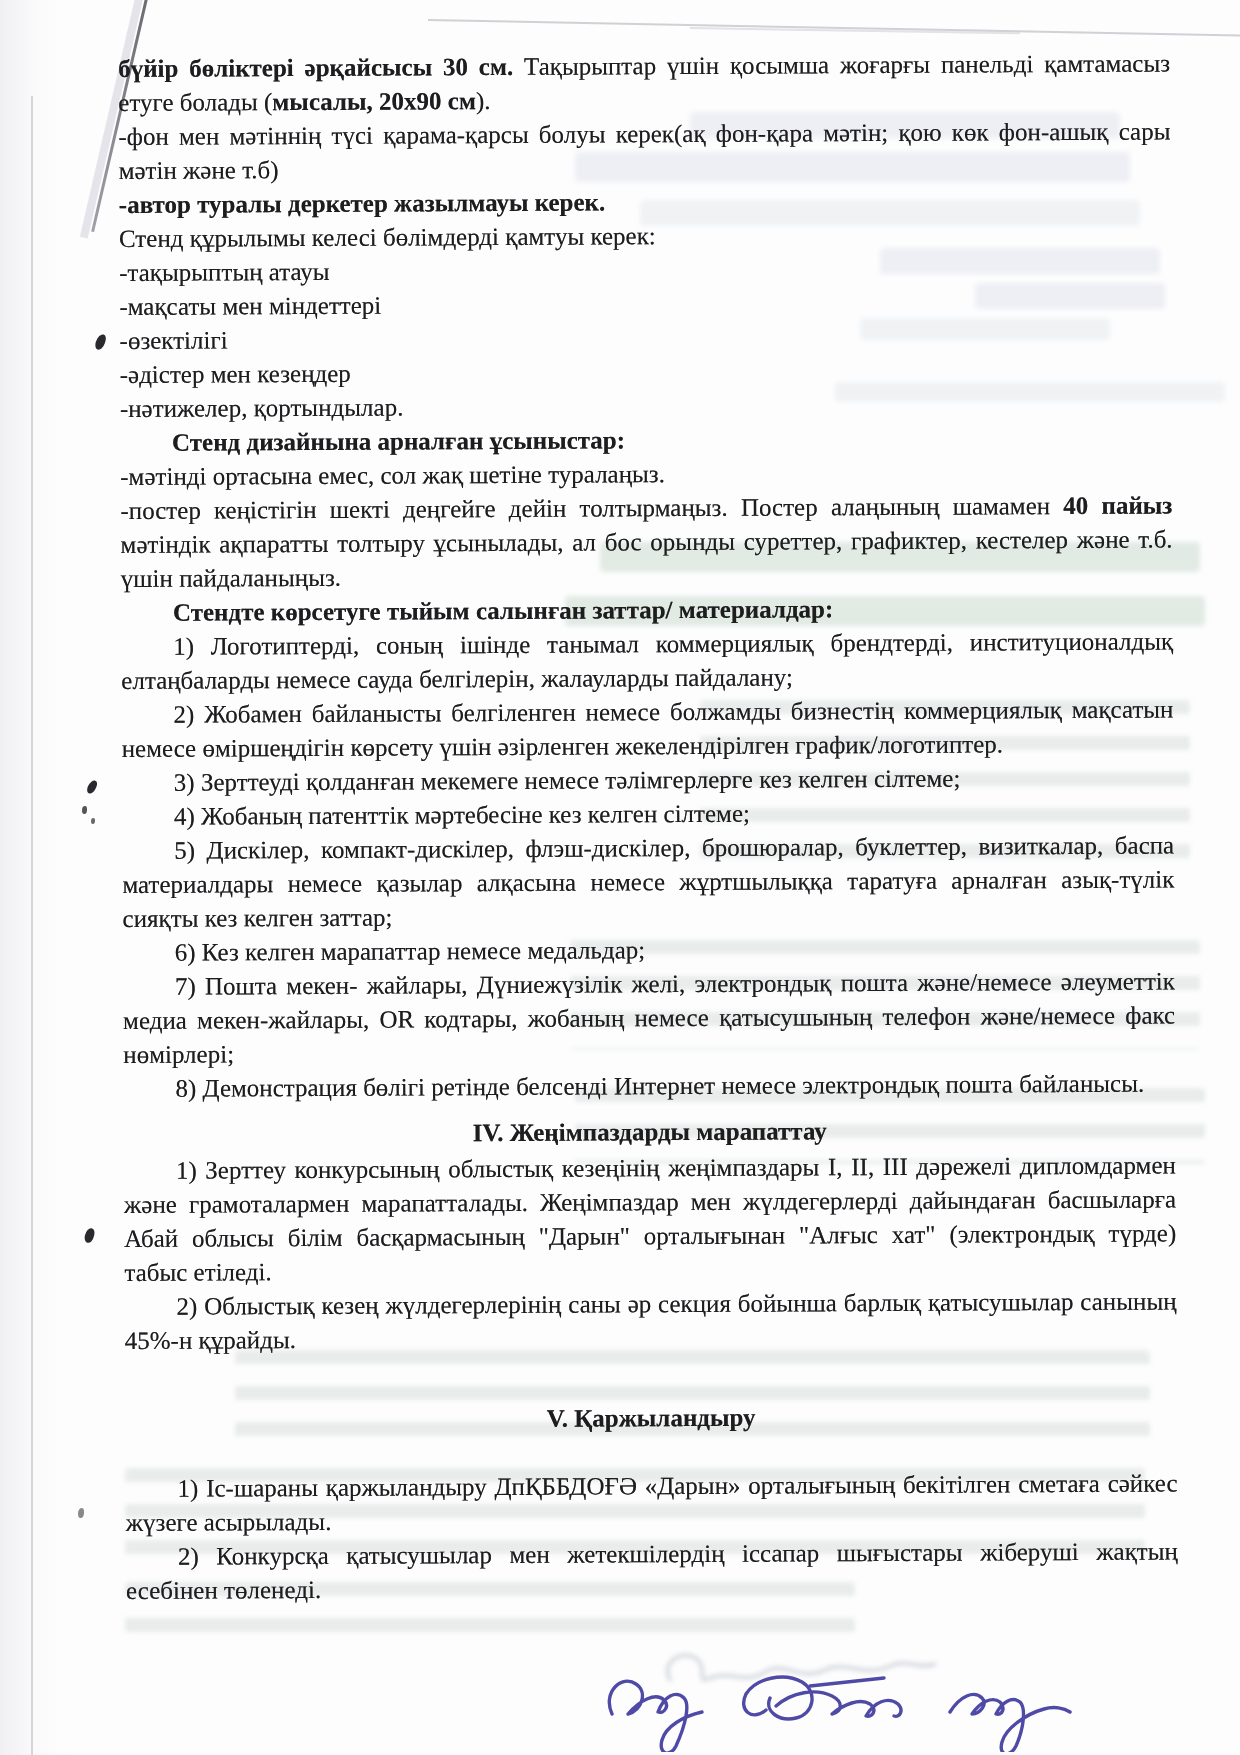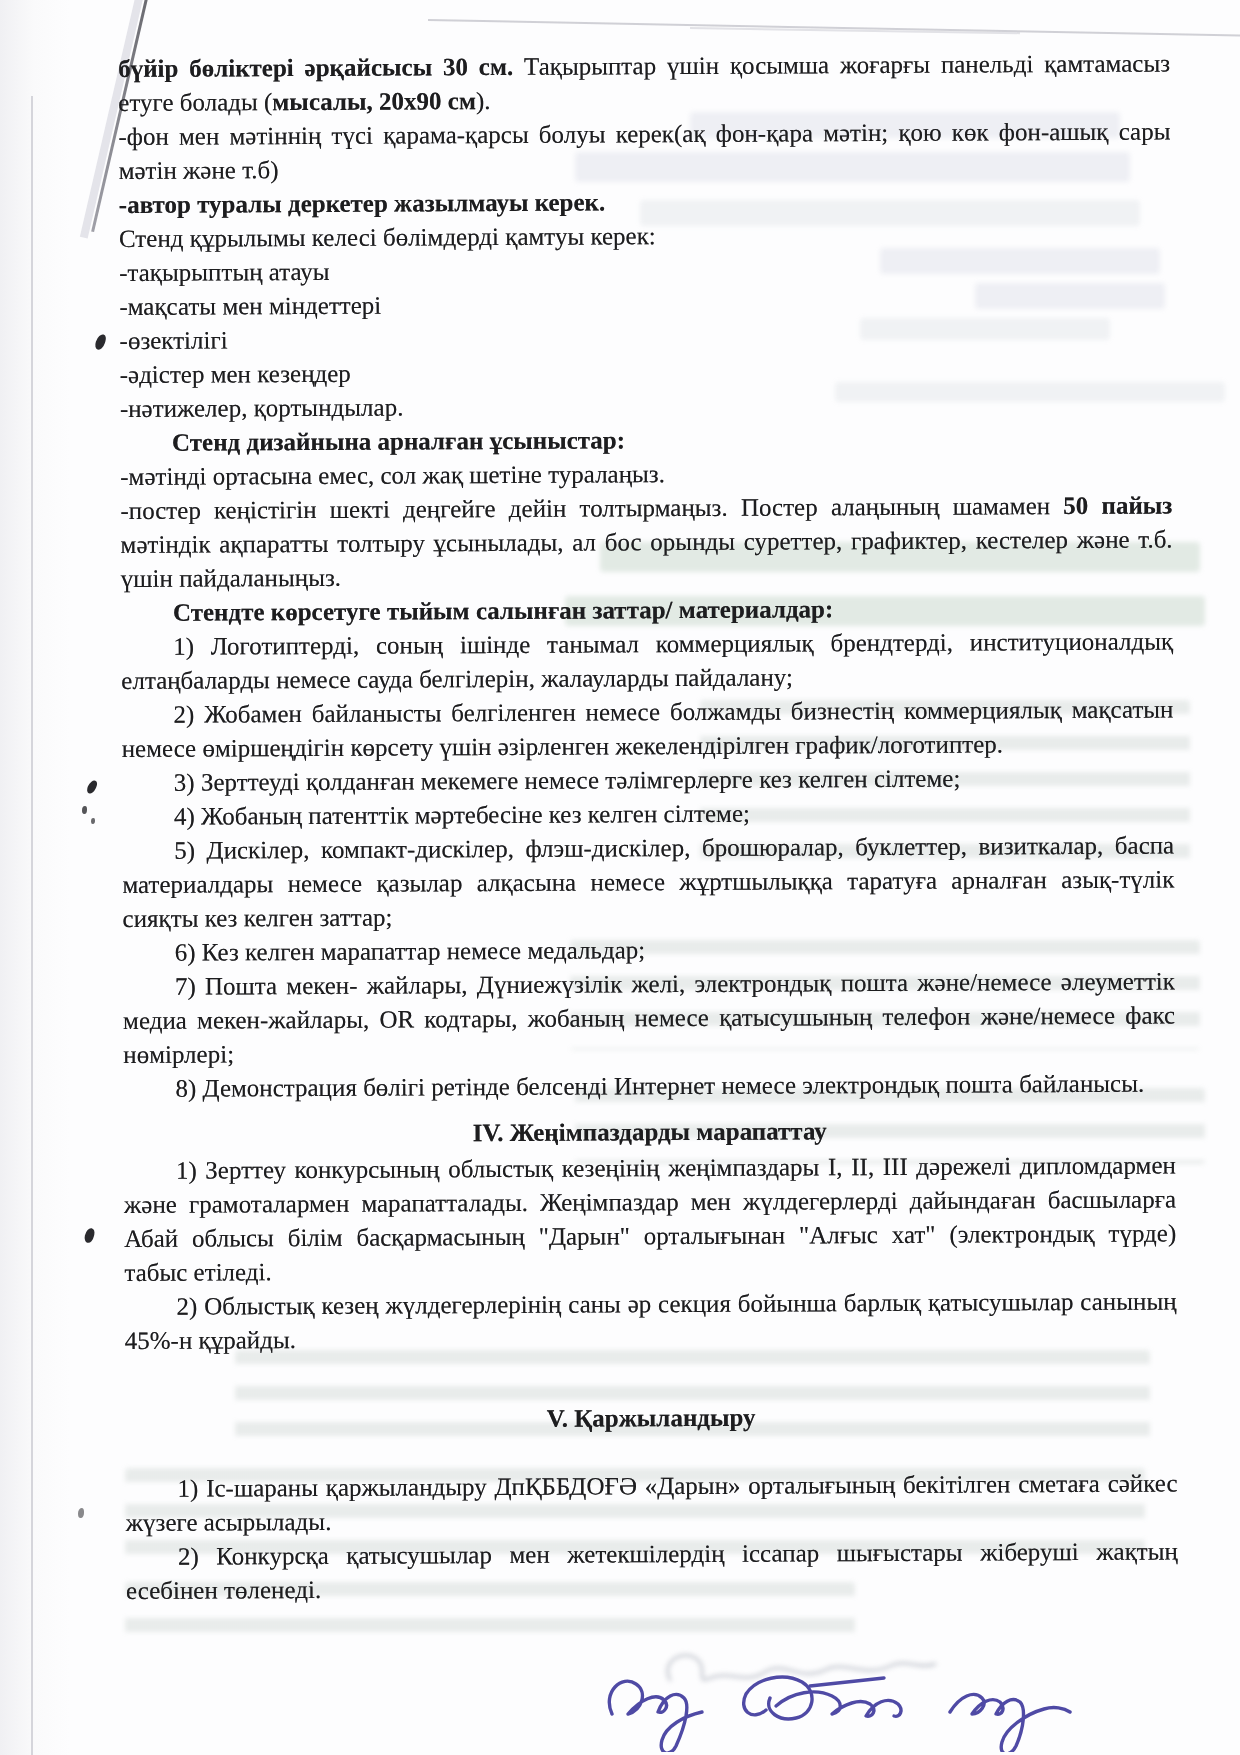--- a/index.html
+++ b/index.html
@@ -82,21 +82,21 @@
       <p class="blk b-para-justify"><span>-фон мен мәтіннің түсі қарама-қарсы болуы керек(ақ фон-қара мәтін; қою көк фон-ашық сары мәтін және т.б)</span></p>
       <p class="blk b-line"><span class="bold">-автор туралы деркетер жазылмауы керек.</span></p>
       <p class="blk b-line"><span>Стенд  құрылымы келесі бөлімдерді қамтуы керек:</span></p>
       <p class="blk b-line"><span>-тақырыптың атауы</span></p>
       <p class="blk b-line"><span>-мақсаты мен міндеттері</span></p>
       <p class="blk b-line"><span>-өзектілігі</span></p>
       <p class="blk b-line"><span>-әдістер мен кезеңдер</span></p>
       <p class="blk b-line"><span>-нәтижелер, қортындылар.</span></p>
       <p class="blk b-heading-inline"><span class="bold">Стенд  дизайнына арналған ұсыныстар:</span></p>
       <p class="blk b-line"><span>-мәтінді ортасына емес, сол жақ шетіне туралаңыз.</span></p>
-      <p class="blk b-para-justify"><span>-постер кеңістігін шекті деңгейге дейін толтырмаңыз. Постер алаңының шамамен </span><span class="bold">50 пайыз</span><span> мәтіндік ақпаратты толтыру ұсынылады, ал бос орынды суреттер, графиктер, кестелер және т.б. үшін пайдаланыңыз.</span></p>
+      <p class="blk b-para-justify"><span>-постер кеңістігін шекті деңгейге дейін толтырмаңыз. Постер алаңының шамамен </span><span class="bold">40 пайыз</span><span> мәтіндік ақпаратты толтыру ұсынылады, ал бос орынды суреттер, графиктер, кестелер және т.б. үшін пайдаланыңыз.</span></p>
       <p class="blk b-heading-inline"><span class="bold">Стендте  көрсетуге тыйым салынған заттар/ материалдар:</span></p>
       <p class="blk b-para-justify-indent"><span>1) Логотиптерді, соның ішінде танымал коммерциялық брендтерді, институционалдық елтаңбаларды немесе сауда белгілерін, жалауларды пайдалану;</span></p>
       <p class="blk b-para-justify-indent"><span>2) Жобамен байланысты белгіленген немесе болжамды бизнестің коммерциялық мақсатын немесе өміршеңдігін көрсету үшін әзірленген жекелендірілген график/логотиптер.</span></p>
       <p class="blk b-para-indent"><span>3) Зерттеуді қолданған мекемеге немесе тәлімгерлерге кез келген сілтеме;</span></p>
       <p class="blk b-para-indent"><span>4) Жобаның патенттік мәртебесіне кез келген сілтеме;</span></p>
       <p class="blk b-para-justify-indent"><span>5) Дискілер, компакт-дискілер, флэш-дискілер, брошюралар, буклеттер, визиткалар, баспа материалдары немесе қазылар алқасына немесе жұртшылыққа таратуға арналған азық-түлік сияқты  кез келген заттар;</span></p>
       <p class="blk b-para-indent"><span>6) Кез келген марапаттар немесе медальдар;</span></p>
       <p class="blk b-para-justify-indent"><span>7) Пошта мекен- жайлары,  Дүниежүзілік  желі, электрондық пошта және/немесе әлеуметтік медиа мекен-жайлары, OR кодтары, жобаның немесе қатысушының телефон және/немесе факс нөмірлері;</span></p>
       <p class="blk b-para-justify-indent"><span>8) Демонстрация бөлігі ретінде белсенді Интернет немесе электрондық пошта байланысы.</span></p>
       <p class="blk b-heading-center v-iv"><span class="bold">IV. Жеңімпаздарды марапаттау</span></p>

